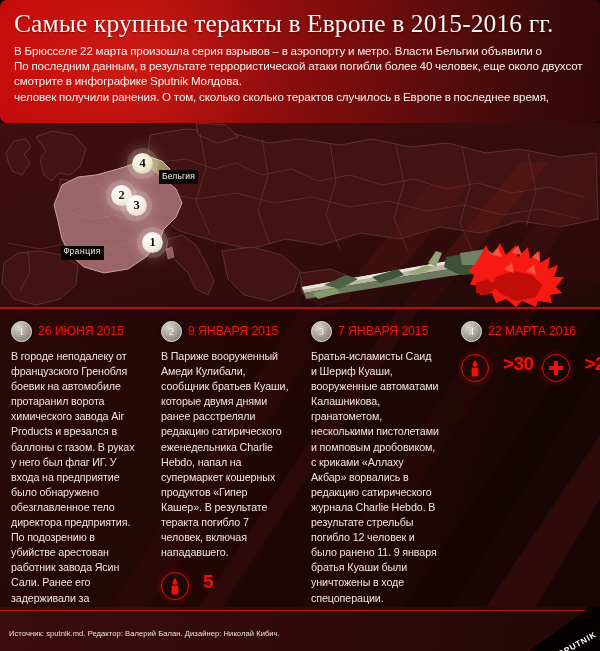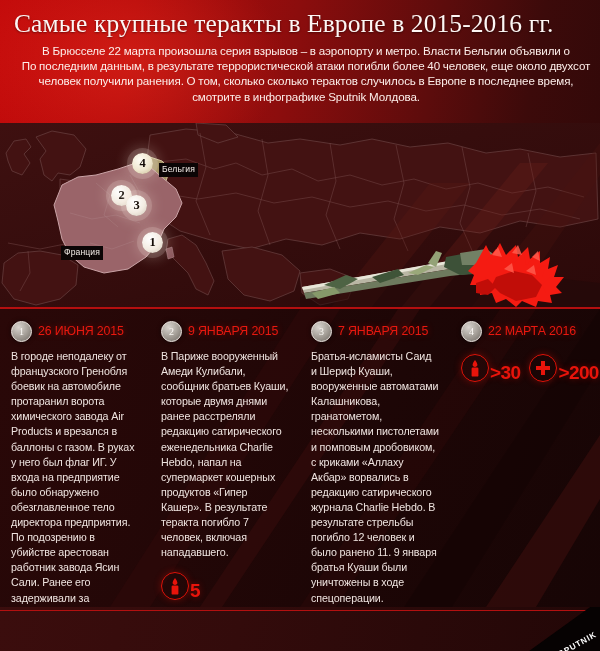--- a/index.html
+++ b/index.html
@@ -8,40 +8,40 @@
     background:#1a0505;
     font-family:"Liberation Sans","DejaVu Sans",sans-serif;
     -webkit-font-smoothing:antialiased;
   }
   .poster{position:relative;width:600px;height:651px;overflow:hidden;background:#160404;}
 
   
   .header{
     position:relative;width:600px;height:123px;
     background:linear-gradient(100deg,#c40b0b 0%,#b50a0a 22%,#8c0d0d 48%,#5c0c0c 72%,#3c0a0a 88%,#330909 100%);
-    box-sizing:border-box;padding:9px 2px 0 14px;overflow:hidden;
+    box-sizing:border-box;padding:9px 2px 0 14px;overflow:hidden;border-radius:7px;
   }
   .header .hdr-glow{
     position:absolute;left:-40px;top:-60px;width:340px;height:240px;
     background:radial-gradient(ellipse at center,rgba(255,60,40,.35),rgba(255,60,40,0) 65%);
     pointer-events:none;
   }
   .title{
     position:relative;
     font-family:"Liberation Serif","DejaVu Serif",serif;
     font-size:25.5px;line-height:30px;color:#fdf6f4;letter-spacing:.1px;
     white-space:nowrap;
     text-shadow:0 1px 2px rgba(0,0,0,.45);
   }
   .lede{
     position:relative;margin-top:4px;
     font-size:11.6px;line-height:15.2px;color:#fdeeea;
     letter-spacing:-.1px;word-spacing:-.3px;
   }
-  .lede p{margin:0;text-align:center;}
+  .lede p{margin:0;}
 
   
   .mapband{
     position:relative;width:600px;height:186px;
     background:linear-gradient(105deg,#3d0f0f 0%,#390d0d 30%,#3a0e0e 55%,#350c0c 75%,#2c0a0a 100%);
     overflow:hidden;
   }
   .mapband .vignette{
     position:absolute;inset:0;
     background:radial-gradient(ellipse 70% 95% at 22% 55%,rgba(255,130,110,.07),rgba(0,0,0,0) 62%);
@@ -88,21 +88,21 @@
   .card-date{
     color:#e8180f;font-size:12.4px;font-weight:normal;letter-spacing:-.15px;
     text-transform:uppercase;white-space:nowrap;
     text-shadow:0 0 6px rgba(220,20,10,.45);
   }
   .card-body{
     color:#efe4e0;font-size:10.7px;line-height:15.1px;letter-spacing:-.08px;
     word-spacing:-.2px;
   }
   .stats{display:flex;align-items:center;gap:9px;margin-top:12px;}
-  .stat{display:flex;align-items:flex-end;gap:1px;}
+  .stat{display:flex;align-items:flex-start;gap:14px;}
   .stat-ico{
     width:26px;height:26px;border-radius:50%;border:1.6px solid #e01208;
     display:flex;align-items:center;justify-content:center;flex:0 0 26px;
     box-shadow:0 0 7px rgba(224,18,8,.35);
   }
   .stat-val{
     color:#e8140b;font-size:19px;font-weight:bold;line-height:19px;letter-spacing:-.6px;
     text-shadow:0 0 6px rgba(224,18,8,.4);
   }
 
@@ -132,22 +132,22 @@
 <body>
 
 <div class="poster">
 
   <div class="header">
     <div class="hdr-glow"></div>
     <div class="title">Самые крупные теракты в Европе в 2015-2016 гг.</div>
     <div class="lede">
       <p>В Брюсселе 22 марта  произошла серия взрывов – в аэропорту и метро. Власти Бельгии объявили о</p>
       <p>По последним данным, в результате террористической атаки погибли более 40 человек, еще около двухсот</p>
+      <p>смотрите в инфографике Sputnik Молдова.</p>
       <p>человек получили ранения. О том, сколько сколько терактов случилось в Европе в последнее время,</p>
-      <p>смотрите в инфографике Sputnik Молдова.</p>
     </div>
   </div>
 
   <div class="mapband">
     <div class="vignette"></div>
 
     <svg class="mapsvg" width="600" height="186" viewBox="0 0 600 186">
       <defs>
         <linearGradient id="seaGrad" x1="0" y1="0" x2="1" y2="1">
           <stop offset="0" stop-color="#3e1010"></stop>
@@ -253,22 +253,22 @@
     <div class="pin" style="left:111px;top:62px;">
       <span>2</span>
     </div>
     <div class="pin" style="left:126px;top:72px;">
       <span>3</span>
     </div>
     <div class="pin gold" style="left:132px;top:30px;">
       <span>4</span>
     </div>
 
-    <div class="maplabel" style="left:61px;top:123px;">Франция</div>
-    <div class="maplabel" style="left:159px;top:40px;">Бельгия</div>
+    <div class="maplabel" style="left:61px;top:123px;font-family:Liberation Mono, monospace;">Франция</div>
+    <div class="maplabel" style="left:159px;top:47px;">Бельгия</div>
   </div>
 
   <div class="redline"></div>
 
   <div class="cards">
     <svg class="stripes" viewBox="0 0 600 298" preserveAspectRatio="none">
       <g opacity="0.5">
         <polygon points="110,298 300,0 340,0 150,298" fill="#31090a"></polygon>
         <polygon points="200,298 398,0 420,0 222,298" fill="#3a0c0c"></polygon>
         <polygon points="300,298 500,0 536,0 336,298" fill="#2c0808"></polygon>
@@ -348,19 +348,20 @@
             <div class="stat-val">&gt;200</div>
           </div>
         </div>
       </div>
 
     </div>
   </div>
 
   <div class="footer">
     <div class="topline"></div>
+    <div class="footer-text">Источник: sputnik.md. Редактор: Валерий Балан. Дизайнер: Николай Кибич.</div>
     <div class="sputnik-wrap">
       <div class="sputnik-tri"></div>
       <div class="sputnik-text">SPUTNIK</div>
     </div>
   </div>
 
 </div>
 
 </body></html>

